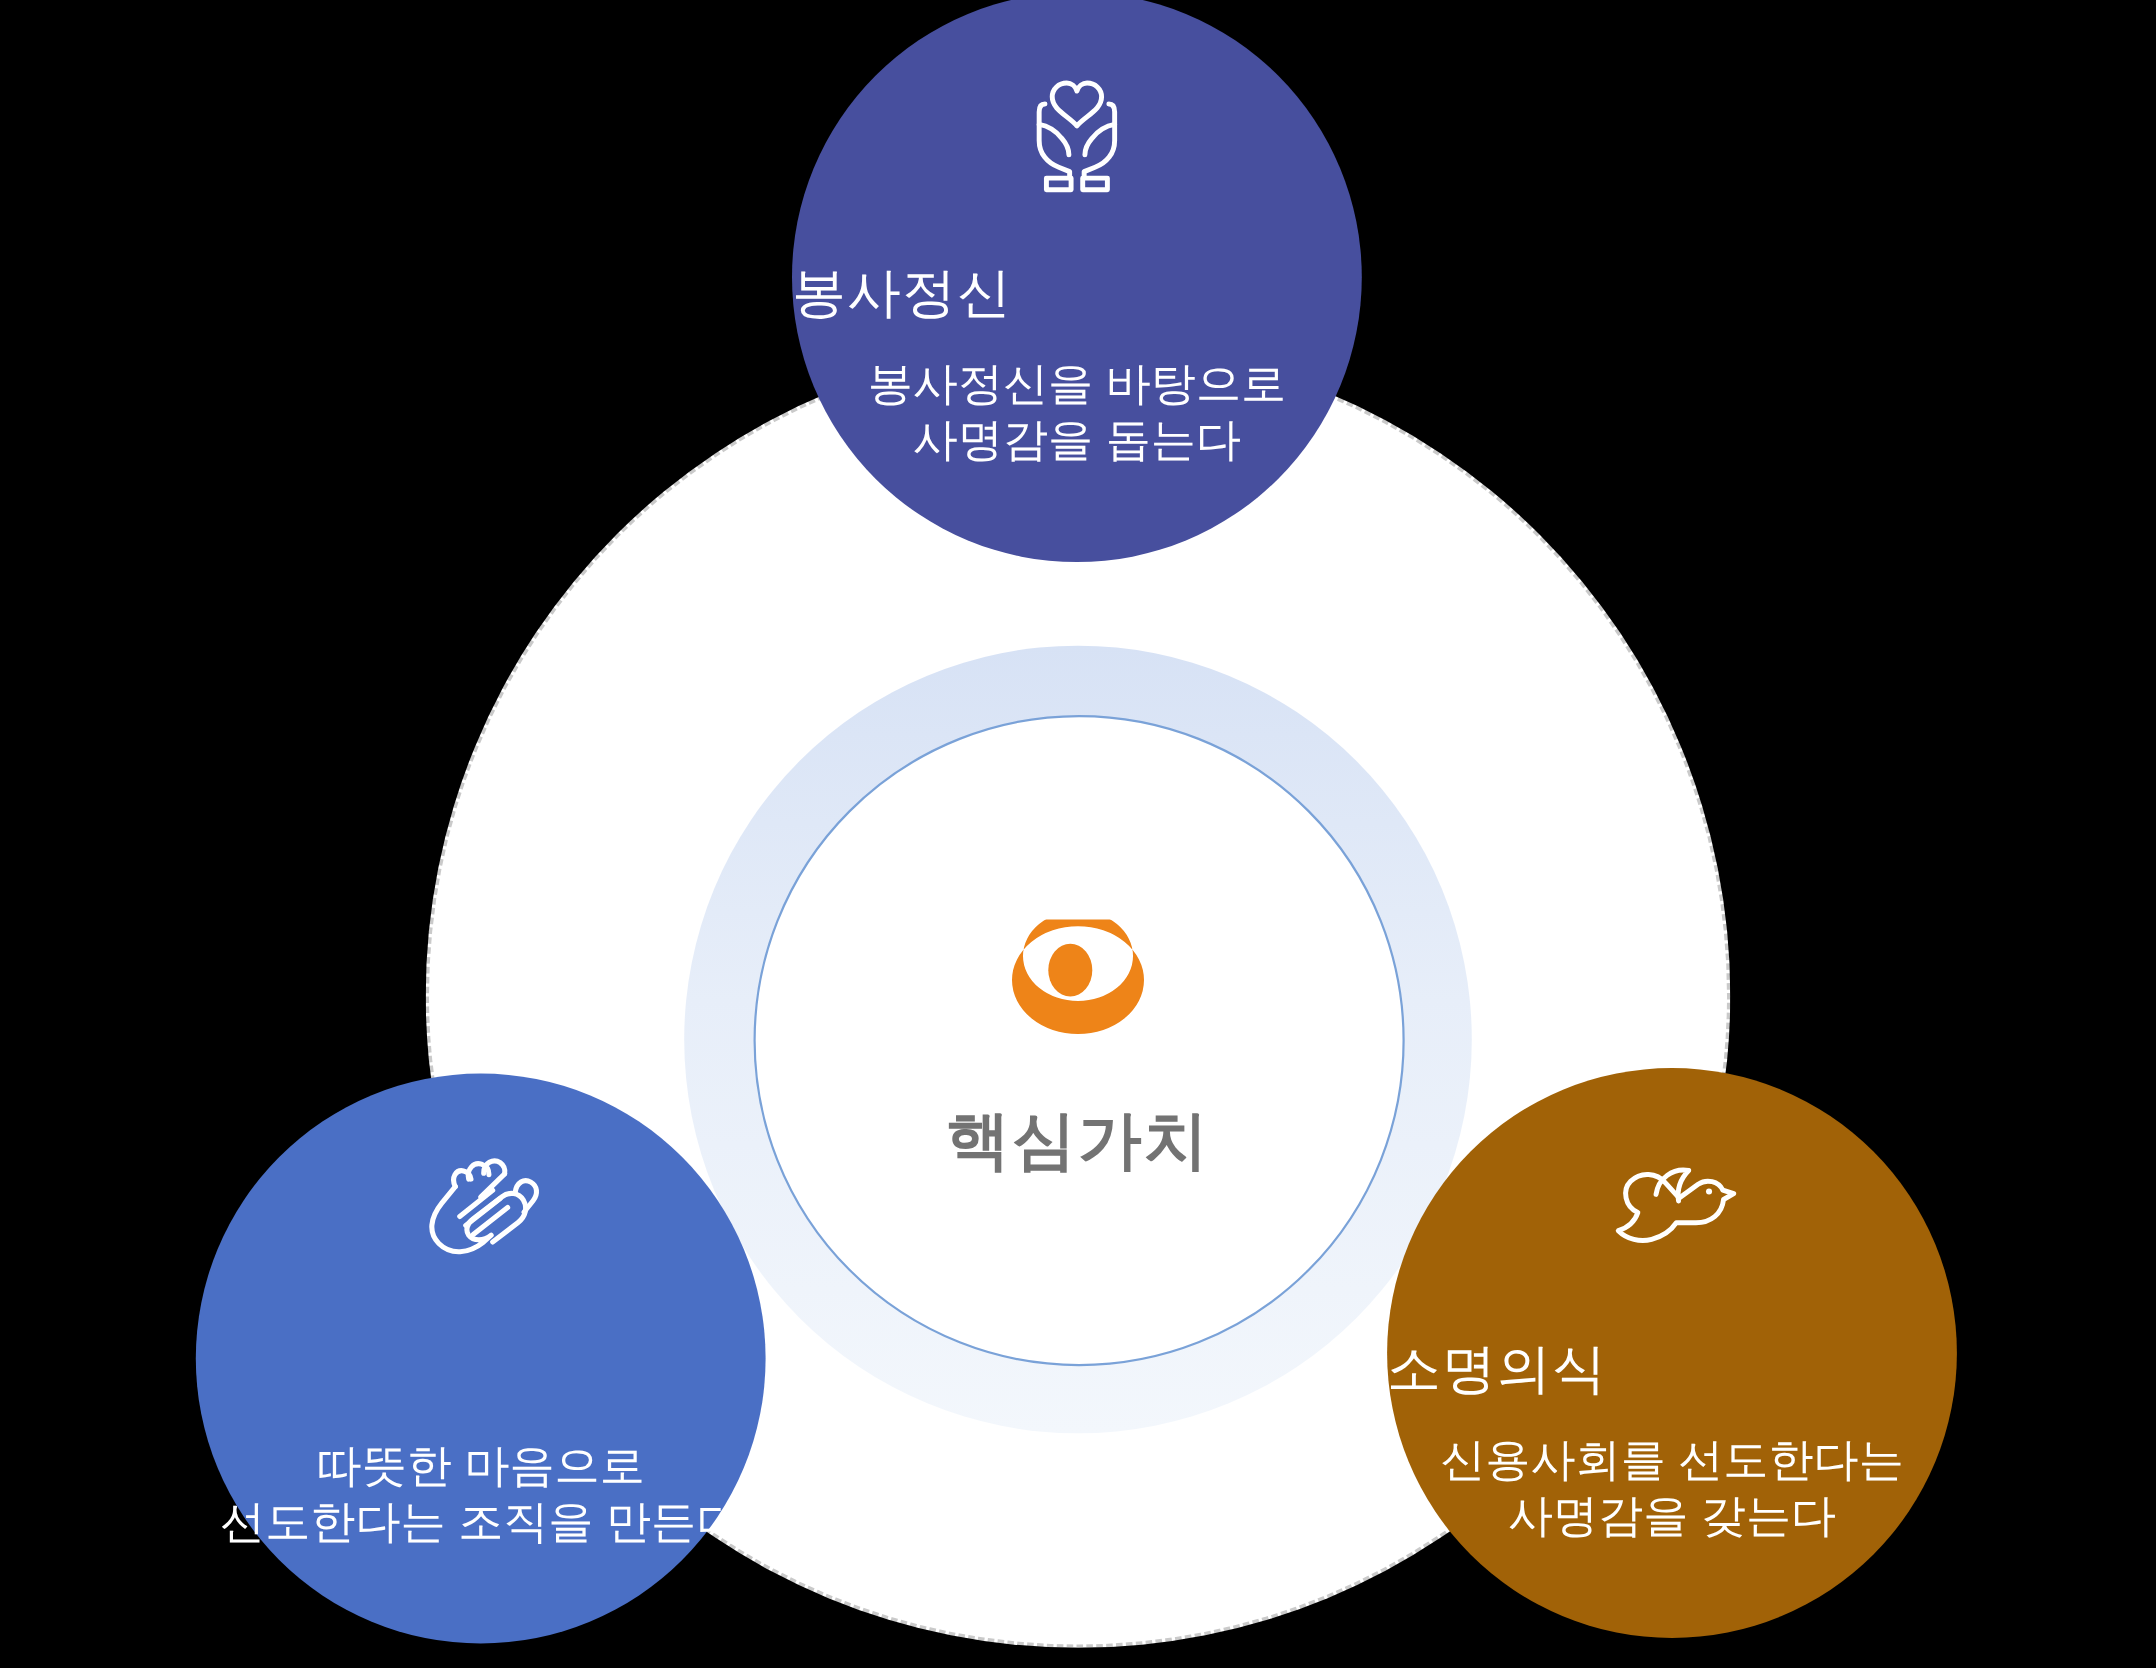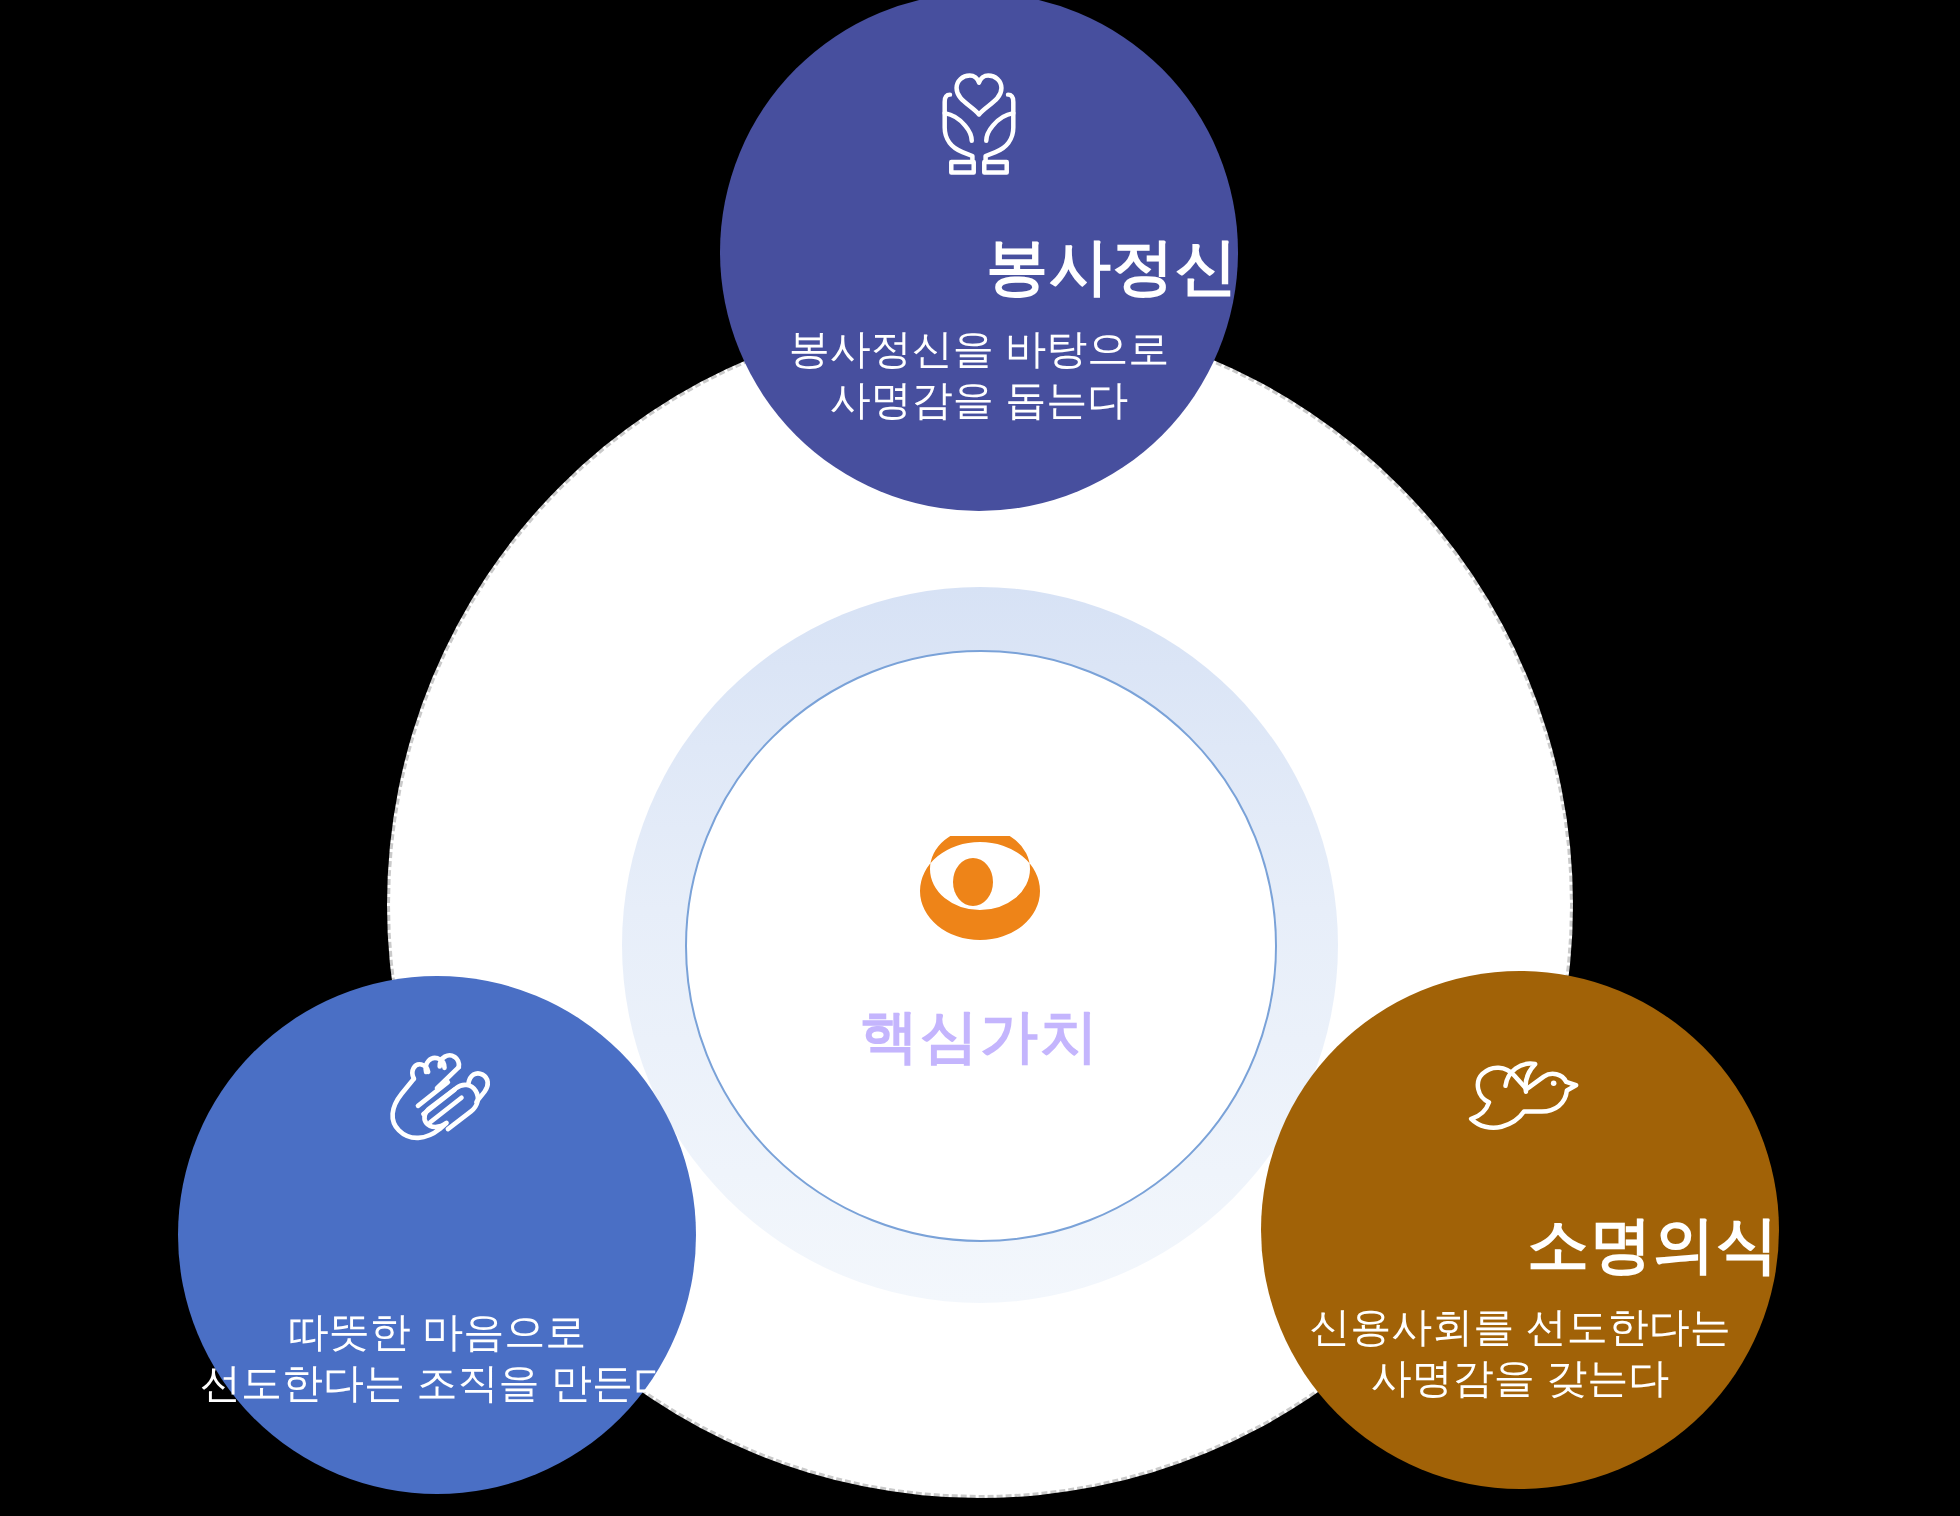--- a/index.html
+++ b/index.html
@@ -32,22 +32,22 @@
   }
 
   
   .value-circle{position:absolute;width:518px;height:518px;border-radius:50%;}
   #value-top{left:720px;top:-7px;}
   #value-left{left:178px;top:976px;}
   #value-right{left:1261px;top:971px;}
 
   .value-icon{position:absolute;left:50%;top:66px;transform:translateX(-50%);}
   .value-title{
-    position:absolute;left:0;top:240px;width:100%;text-align:right;
-    color:#ffffff;font-size:62px;font-weight:700;line-height:68px;letter-spacing:1px;
+    position:absolute;left:0;top:240px;width:100%;text-align:left;
+    color:#ffffff;font-size:49px;font-weight:400;line-height:68px;letter-spacing:1px;
   }
   .value-desc{
     position:absolute;left:0;top:331px;width:100%;text-align:center;
     color:#ffffff;font-size:41px;line-height:51px;font-weight:400;
   }
   .ico{stroke:#ffffff;stroke-width:3.4;fill:none;stroke-linecap:round;stroke-linejoin:round;}
 </style>
 </head>
 <body>
 
@@ -58,21 +58,21 @@
   <div class="circle" id="halo"></div>
 
   <div class="circle" id="inner-circle"></div>
 
   <svg id="center-logo" viewBox="0 0 180 104">
     <path fill-rule="evenodd" d="M90 6 A60 49 0 1 0 90 104 A60 49 0 1 0 90 6 Z
              M90 -8 A50 41 0 1 1 90 74 A50 41 0 1 1 90 -8 Z" fill="#ee8418"></path>
     <ellipse cx="83" cy="46" rx="20" ry="24" fill="#ee8418"></ellipse>
   </svg>
 
-  <div id="center-title" style="color: #c4b5fd;">핵심가치</div>
+  <div id="center-title" style="color: #737373;">핵심가치</div>
 
   <div class="value-circle" id="value-top" style="background: rgb(71, 79, 158);">
     <svg class="value-icon" width="132" height="128" viewBox="0 0 100 97">
       <path class="ico" d="M50 42 C44 35 33 31 33 22 C33 16.5 37.5 12.5 43 12.5 C46 12.5 49 14.5 50 18 C51 14.5 54 12.5 57 12.5 C62.5 12.5 67 16.5 67 22 C67 31 56 35 50 42 Z"></path>
       <g>
         <path class="ico" d="M28 27 C25 27 24 29.5 24 32.5 L24 52 C24 61 29.5 67.5 37.5 70.5 L45 73.5 L45 78"></path>
         <path class="ico" d="M24 41 C30 42 35.5 45.5 39.5 50.5 C42.5 54 44.5 58 44.5 62"></path>
         <rect class="ico" x="29" y="78" width="17" height="8"></rect>
       </g>
       <g transform="translate(100,0) scale(-1,1)">

